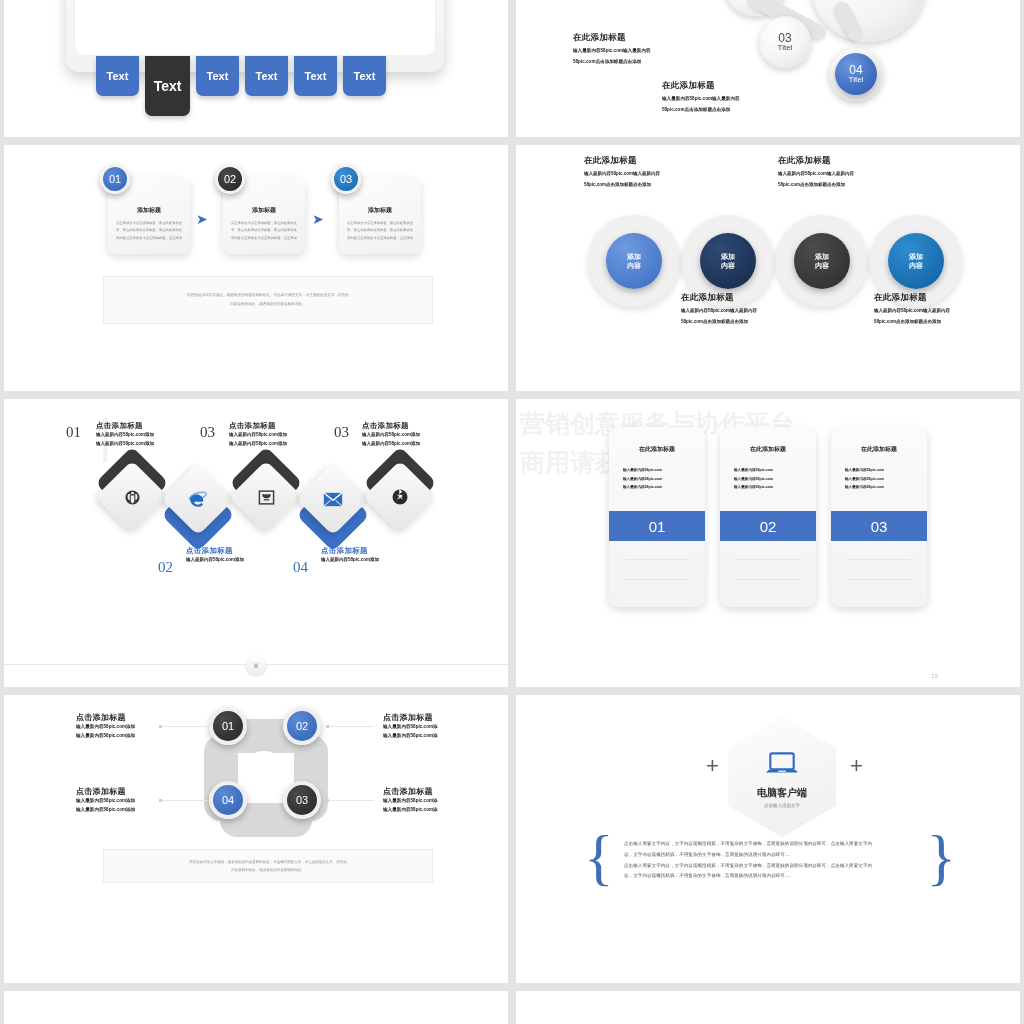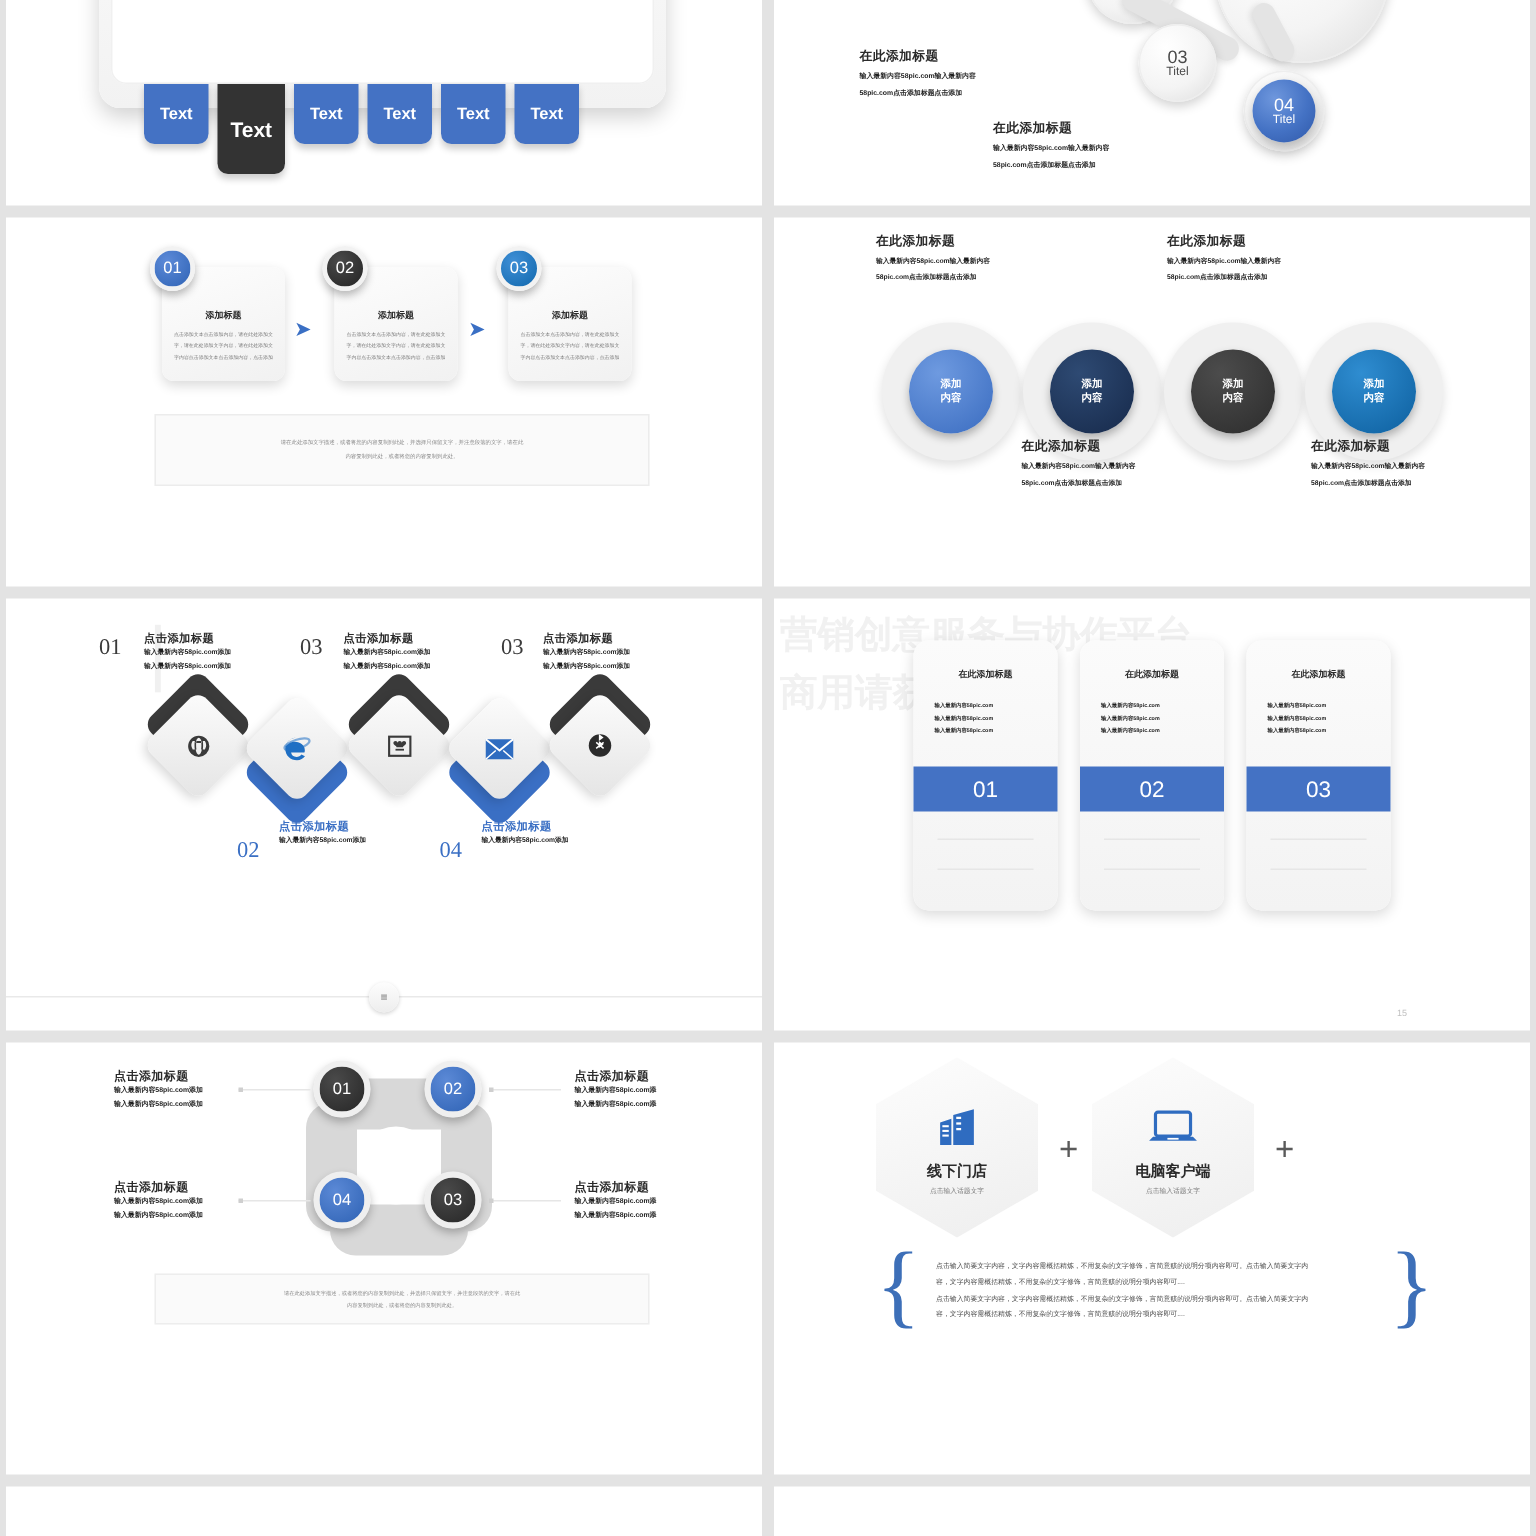--- a/index.html
+++ b/index.html
@@ -566,38 +566,23 @@
       <p><b>输入最新内容58pic.com添</b></p>
     </div>
 
     <div class="s7-note">
       <p>请在此处添加文字描述，或者将您的内容复制到此处，并选择只保留文字，并注意段落的文字，请在此</p>
       <p>内容复制到此处，或者将您的内容复制到此处。</p>
     </div>
   </div>
 
   <div class="slide">
-    <div class="hex" style="left:68px; top:10px;">
-      <div class="hx-icon">
-        <svg width="30" height="30" viewBox="0 0 24 24" fill="#2f6cc0">
-          <path d="M3 21V9l6-2v14H3zm7 0V5l11-3v19H10z"></path>
-          <rect x="4.2" y="10.5" width="3.4" height="1.1" fill="#fff"></rect>
-          <rect x="4.2" y="13" width="3.4" height="1.1" fill="#fff"></rect>
-          <rect x="4.2" y="15.5" width="3.4" height="1.1" fill="#fff"></rect>
-          <rect x="11.6" y="6" width="2.6" height="1.2" fill="#fff"></rect>
-          <rect x="11.6" y="9" width="2.6" height="1.2" fill="#fff"></rect>
-          <rect x="11.6" y="12" width="2.6" height="1.2" fill="#fff"></rect>
-        </svg>
-      </div>
-      <h4>线下门店</h4>
-      <p>点击输入话题文字</p>
-    </div>
     <div class="plus" style="left:190px; top:58px;">+</div>
 
-    <div class="hex" style="left:212px; top:10px;">
+    <div class="hex" style="left:212px; top:22px;">
       <div class="hx-icon">
         <svg width="34" height="28" viewBox="0 0 32 24" fill="none">
           <rect x="5" y="2" width="22" height="15" rx="1.6" stroke="#2f6cc0" stroke-width="2"></rect>
           <path d="M1 20h30l-2.5-2.5H3.5L1 20z" fill="#2f6cc0"></path>
           <rect x="12.5" y="18.2" width="7" height="1.1" fill="#fff"></rect>
         </svg>
       </div>
       <h4>电脑客户端</h4>
       <p>点击输入话题文字</p>
     </div>

